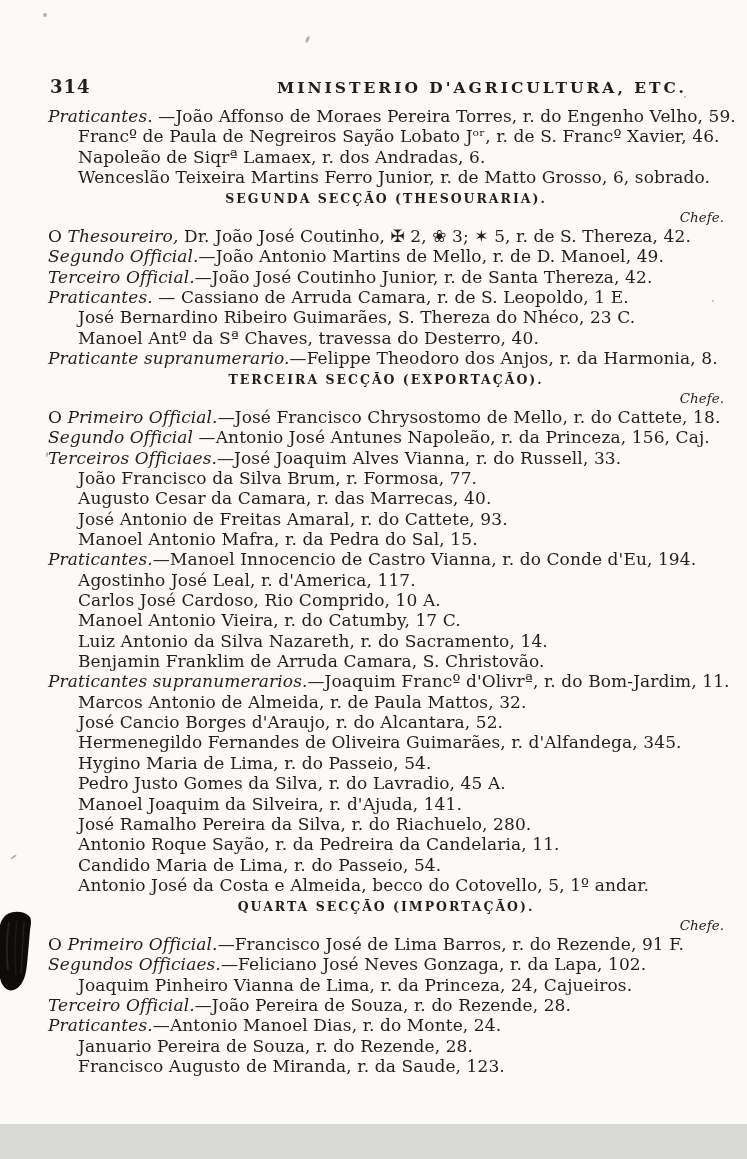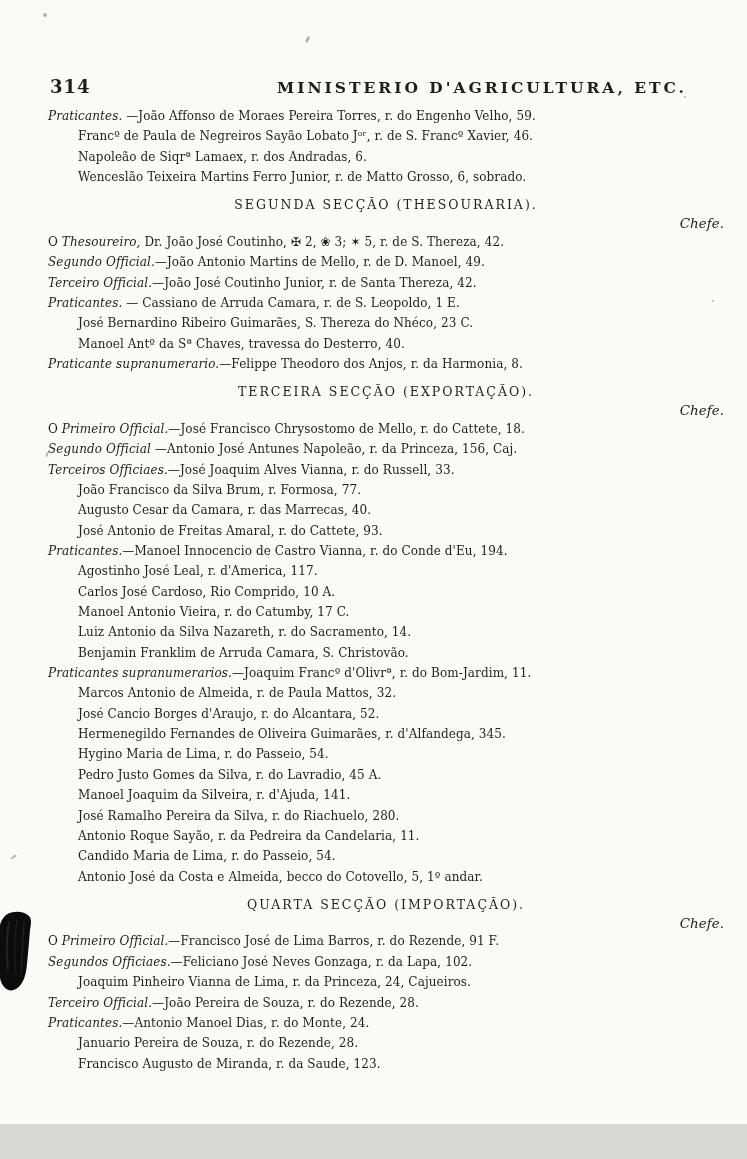--- a/index.html
+++ b/index.html
@@ -11,26 +11,26 @@
   }
   .page-number{
     position:absolute;top:76px;left:50px;
     font-size:18px;font-weight:bold;letter-spacing:1px;
   }
   .header-title{
     position:absolute;top:78px;left:110px;right:60px;text-align:right;
     font-size:15.5px;font-weight:bold;letter-spacing:3px;white-space:nowrap;
   }
   .body{position:absolute;top:106px;left:48px;width:676px;}
-  .line{font-size:12px;line-height:20.35px;white-space:nowrap;letter-spacing:0.1px;}
+  .line{font-size:17px;line-height:20.35px;white-space:nowrap;letter-spacing:0.1px;}
   .line.i1{padding-left:30px;}
   .em{font-style:italic;}
   .section{
-    text-align:center;font-size:12.5px;font-weight:normal;letter-spacing:2px;
-    line-height:21px;margin-top:7px;white-space:nowrap;
+    text-align:center;font-size:12.5px;font-weight:bold;letter-spacing:2px;
+    line-height:21px;margin-top:1px;white-space:nowrap;
   }
   .chefe{text-align:right;font-style:italic;font-size:13.5px;line-height:16.6px;}
   .ink-blot{position:absolute;left:-3px;top:908px;width:42px;height:88px;}
   .speck{position:absolute;background:#5d5a55;border-radius:50%;opacity:.45;}
 </style>
 </head>
 <body>
 
 <div class="page">
 
@@ -53,20 +53,21 @@
         <div class="line i1"><span>Manoel Antº da Sª Chaves, travessa do Desterro, 40.</span></div>
         <div class="line"><span class="em">Praticante supranumerario.</span><span>—Felippe Theodoro dos Anjos, r. da Harmonia, 8.</span></div>
         <div class="section">TERCEIRA SECÇÃO (EXPORTAÇÃO).</div>
         <div class="chefe">Chefe.</div>
         <div class="line"><span>O </span><span class="em">Primeiro Official.</span><span>—José Francisco Chrysostomo de Mello, r. do Cattete, 18.</span></div>
         <div class="line"><span class="em">Segundo Official</span><span> —Antonio José Antunes Napoleão, r. da Princeza, 156, Caj.</span></div>
         <div class="line"><span class="em">Terceiros Officiaes.</span><span>—José Joaquim Alves Vianna, r. do Russell, 33.</span></div>
         <div class="line i1"><span>João Francisco da Silva Brum, r. Formosa, 77.</span></div>
         <div class="line i1"><span>Augusto Cesar da Camara, r. das Marrecas, 40.</span></div>
         <div class="line i1"><span>José Antonio de Freitas Amaral, r. do Cattete, 93.</span></div>
+        <div class="line i1"><span>Manoel Antonio Mafra, r. da Pedra do Sal, 15.</span></div>
         <div class="line"><span class="em">Praticantes.</span><span>—Manoel Innocencio de Castro Vianna, r. do Conde d'Eu, 194.</span></div>
         <div class="line i1"><span>Agostinho José Leal, r. d'America, 117.</span></div>
         <div class="line i1"><span>Carlos José Cardoso, Rio Comprido, 10 A.</span></div>
         <div class="line i1"><span>Manoel Antonio Vieira, r. do Catumby, 17 C.</span></div>
         <div class="line i1"><span>Luiz Antonio da Silva Nazareth, r. do Sacramento, 14.</span></div>
         <div class="line i1"><span>Benjamin Franklim de Arruda Camara, S. Christovão.</span></div>
         <div class="line"><span class="em">Praticantes supranumerarios.</span><span>—Joaquim Francº d'Olivrª, r. do Bom-Jardim, 11.</span></div>
         <div class="line i1"><span>Marcos Antonio de Almeida, r. de Paula Mattos, 32.</span></div>
         <div class="line i1"><span>José Cancio Borges d'Araujo, r. do Alcantara, 52.</span></div>
         <div class="line i1"><span>Hermenegildo Fernandes de Oliveira Guimarães, r. d'Alfandega, 345.</span></div>

